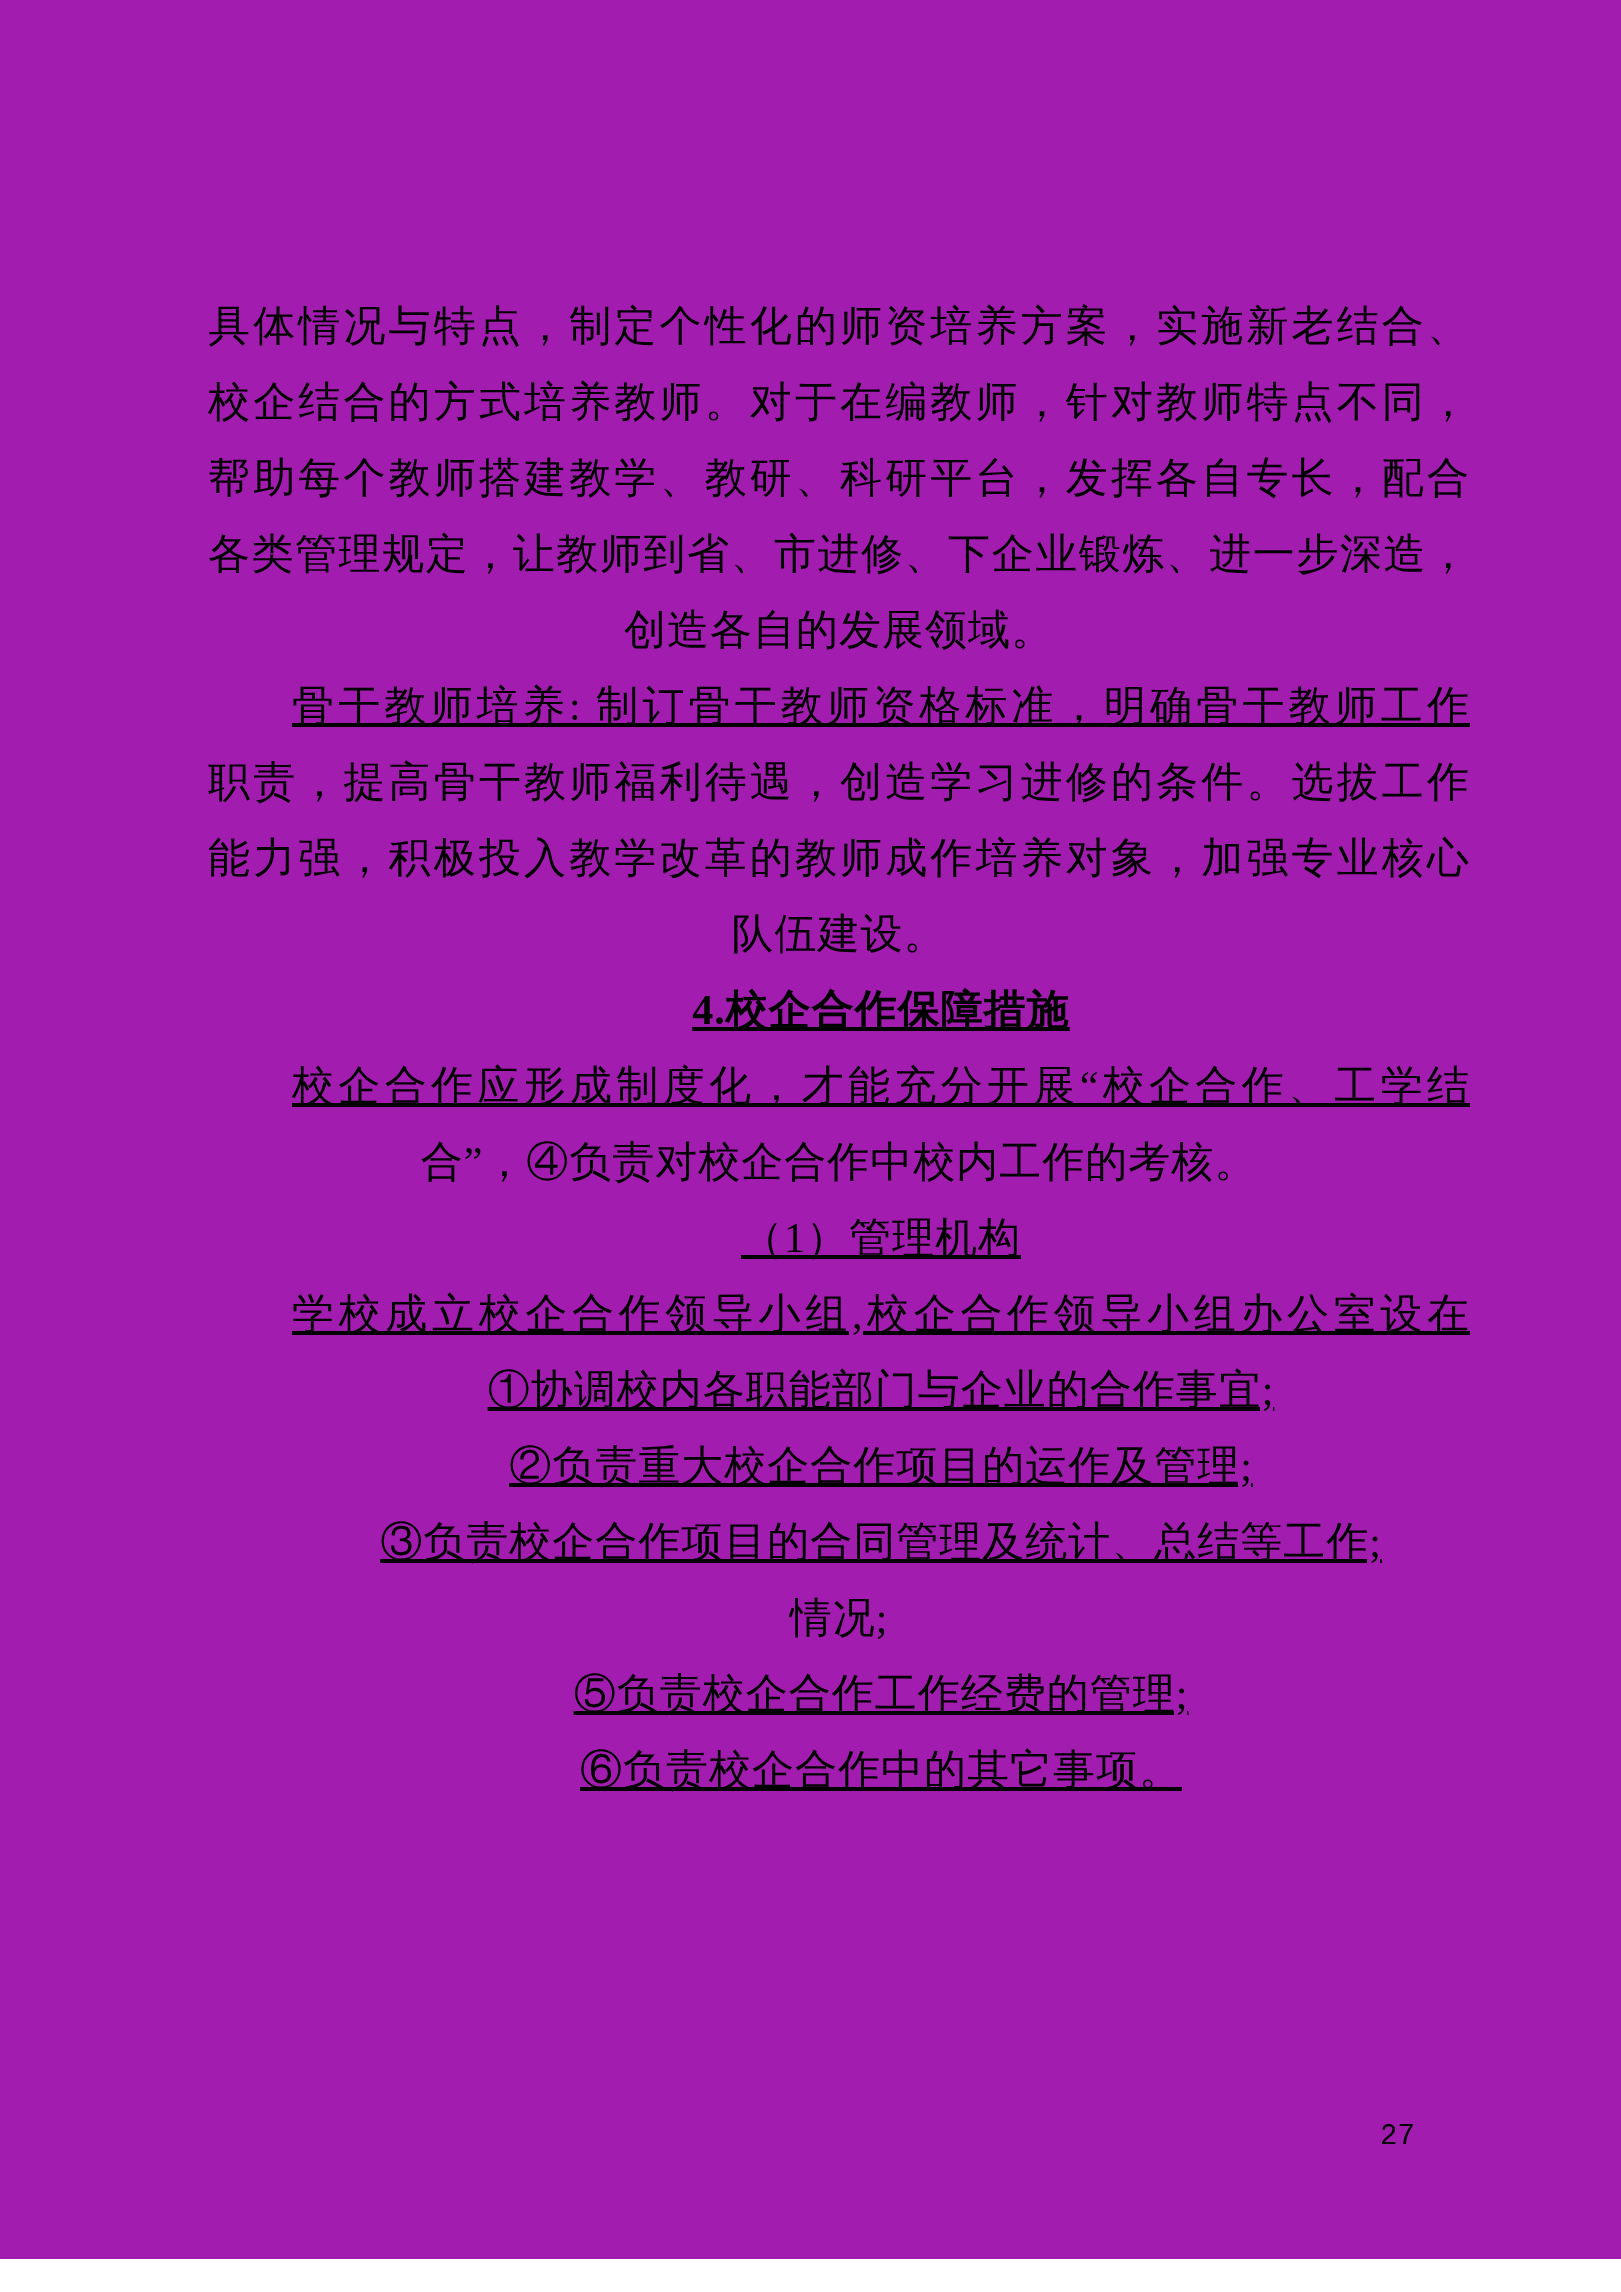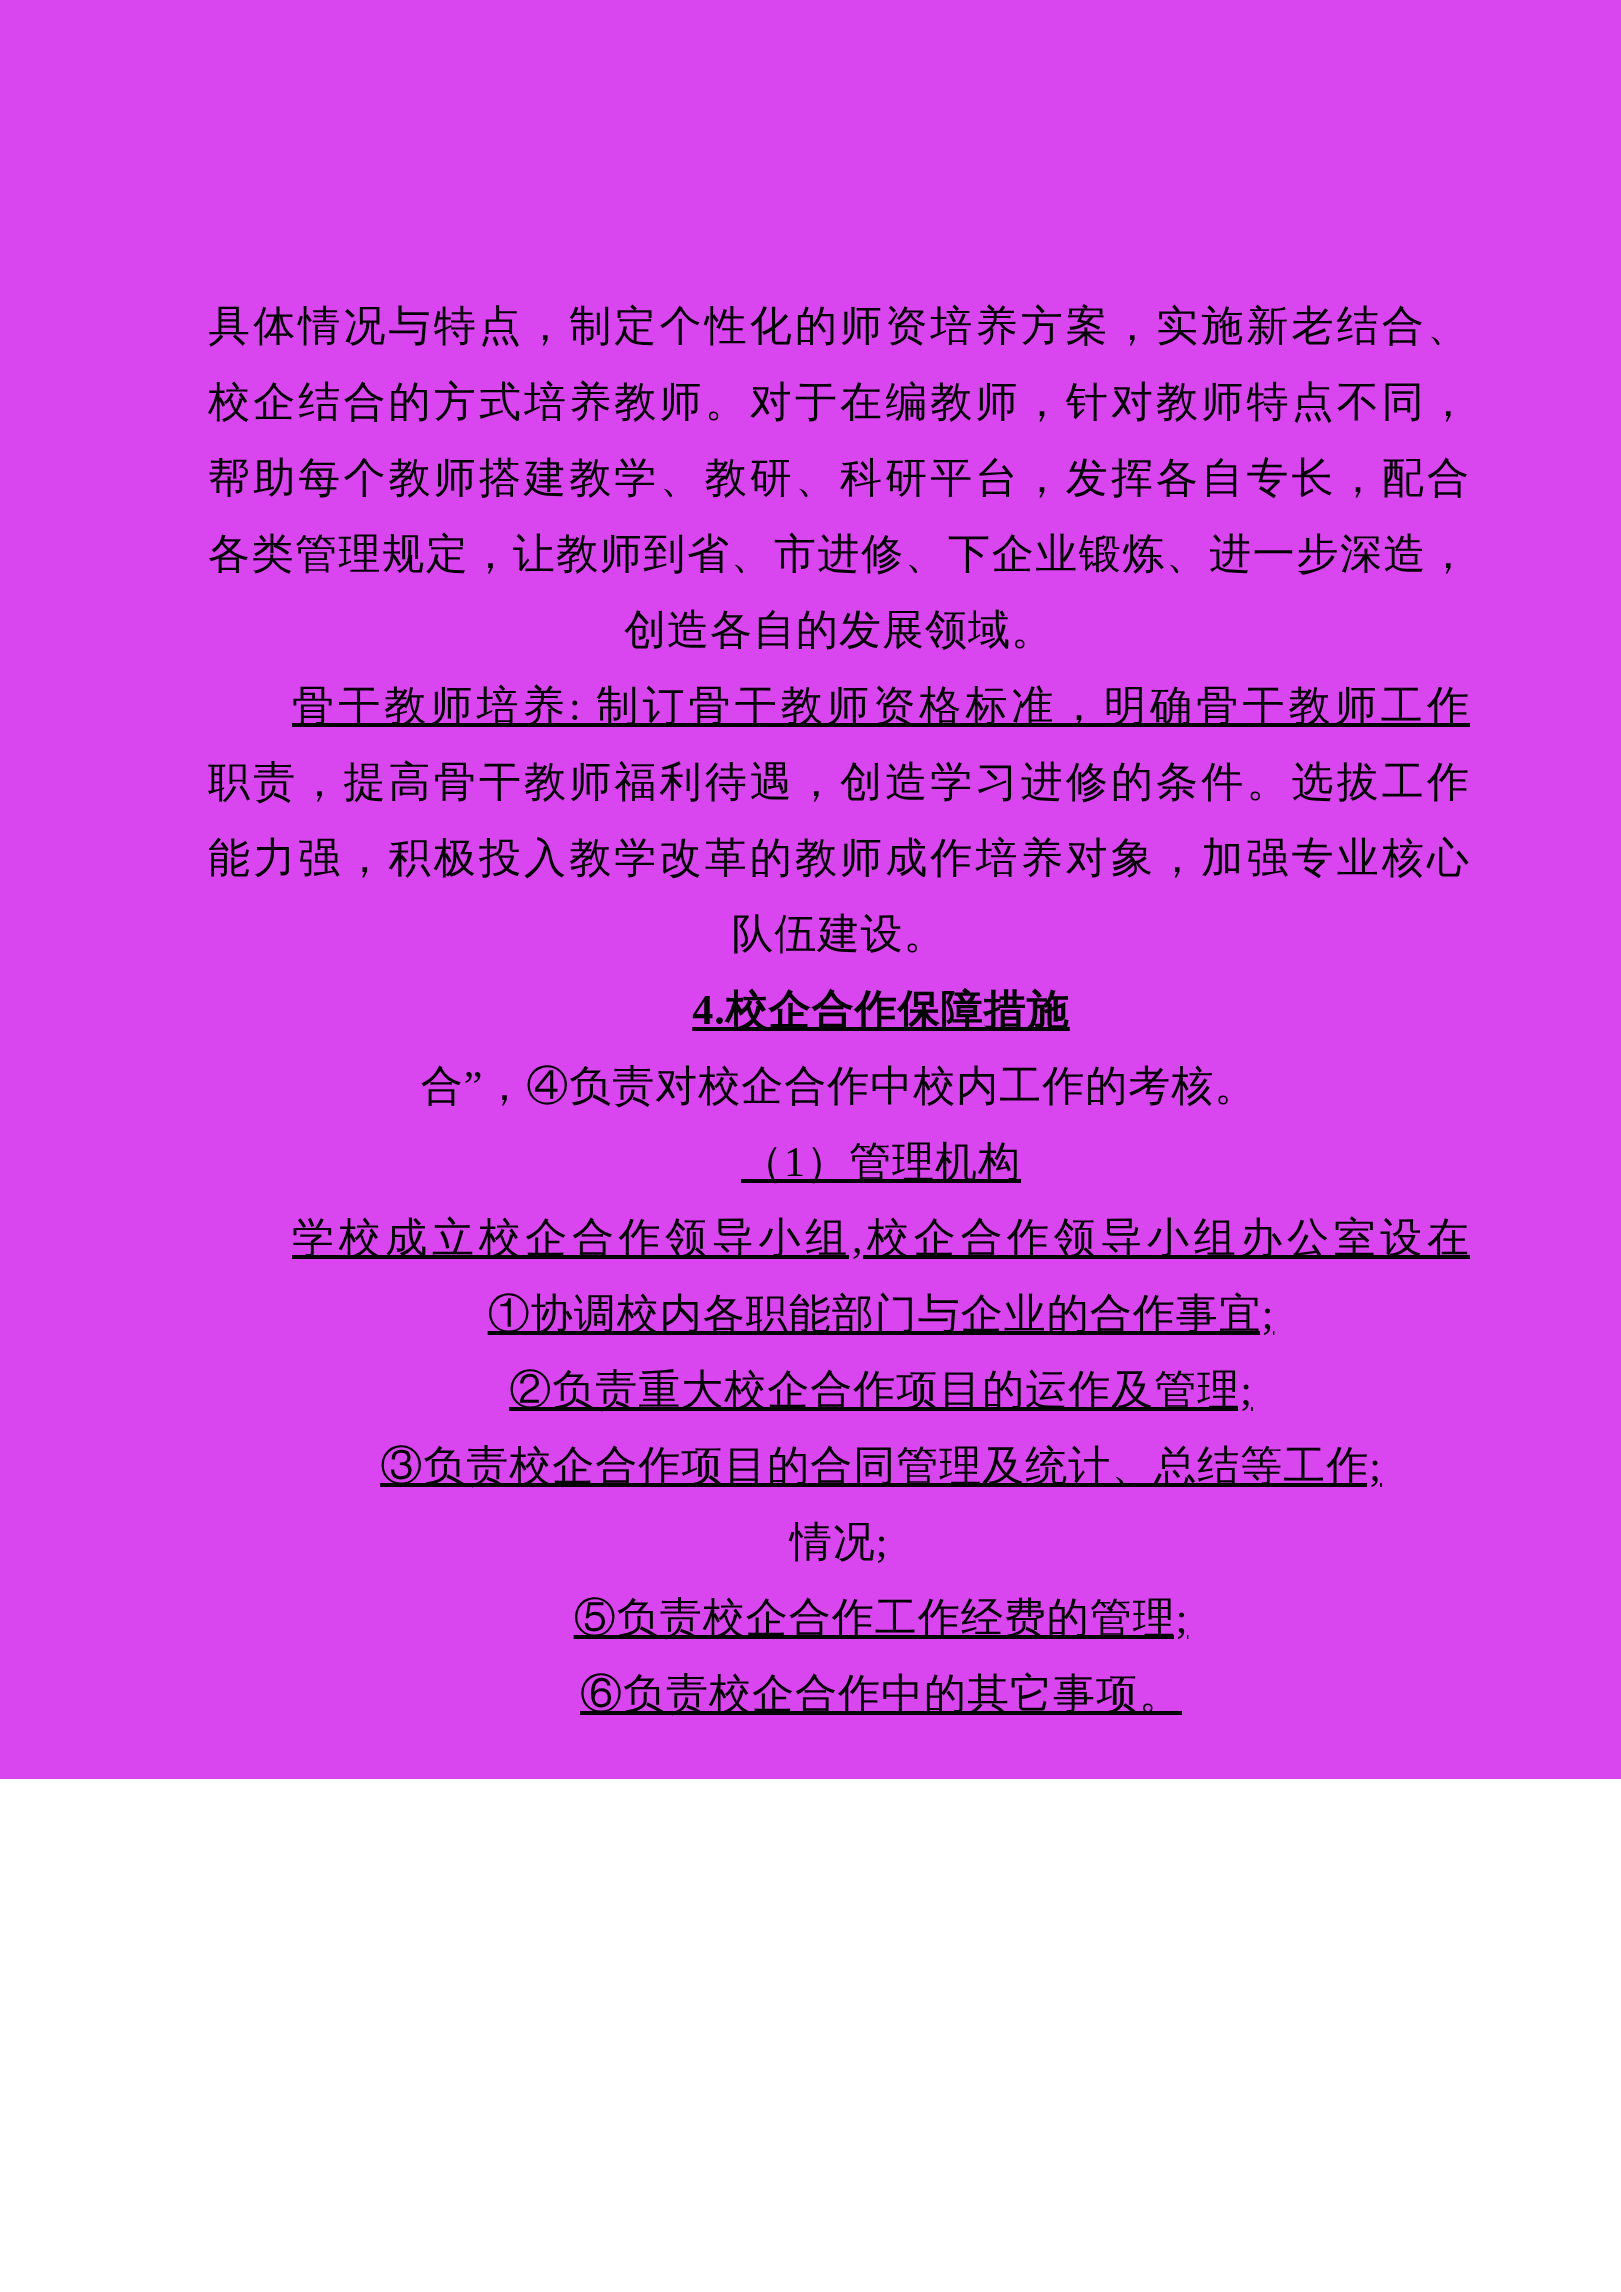--- a/index.html
+++ b/index.html
@@ -12,22 +12,22 @@
     height: 2293px;
     position: relative;
     font-family: "Liberation Serif", serif;
     color: #000000;
   }
   .page {
     position: absolute;
     left: 0;
     top: 0;
     width: 1621px;
-    height: 1779px;
-    background: #d946ef;
+    height: 2259px;
+    background: #a21caf;
     overflow: hidden;
   }
   .text-block {
     position: absolute;
     left: 208px;
     top: 288px;
     width: 1262px;
   }
   .line {
     font-size: 42px;
@@ -67,20 +67,21 @@
     <div class="line full">具体情况与特点，制定个性化的师资培养方案，实施新老结合、</div>
     <div class="line full">校企结合的方式培养教师。对于在编教师，针对教师特点不同，</div>
     <div class="line full">帮助每个教师搭建教学、教研、科研平台，发挥各自专长，配合</div>
     <div class="line full">各类管理规定，让教师到省、市进修、下企业锻炼、进一步深造，</div>
     <div class="line">创造各自的发展领域。</div>
     <div class="line full indent">骨干教师培养: 制订骨干教师资格标准，明确骨干教师工作</div>
     <div class="line full">职责，提高骨干教师福利待遇，创造学习进修的条件。选拔工作</div>
     <div class="line full">能力强，积极投入教学改革的教师成作培养对象，加强专业核心</div>
     <div class="line">队伍建设。</div>
     <div class="line indent heading">4.校企合作保障措施</div>
+    <div class="line full indent">校企合作应形成制度化，才能充分开展“校企合作、工学结</div>
     <div class="line">合”，④负责对校企合作中校内工作的考核。</div>
     <div class="line indent">（1）管理机构</div>
     <div class="line full indent">学校成立校企合作领导小组,校企合作领导小组办公室设在</div>
     <div class="line indent">①协调校内各职能部门与企业的合作事宜;</div>
     <div class="line indent">②负责重大校企合作项目的运作及管理;</div>
     <div class="line indent">③负责校企合作项目的合同管理及统计、总结等工作;</div>
     <div class="line">情况;</div>
     <div class="line indent">⑤负责校企合作工作经费的管理;</div>
     <div class="line indent">⑥负责校企合作中的其它事项。</div>
   </main>

